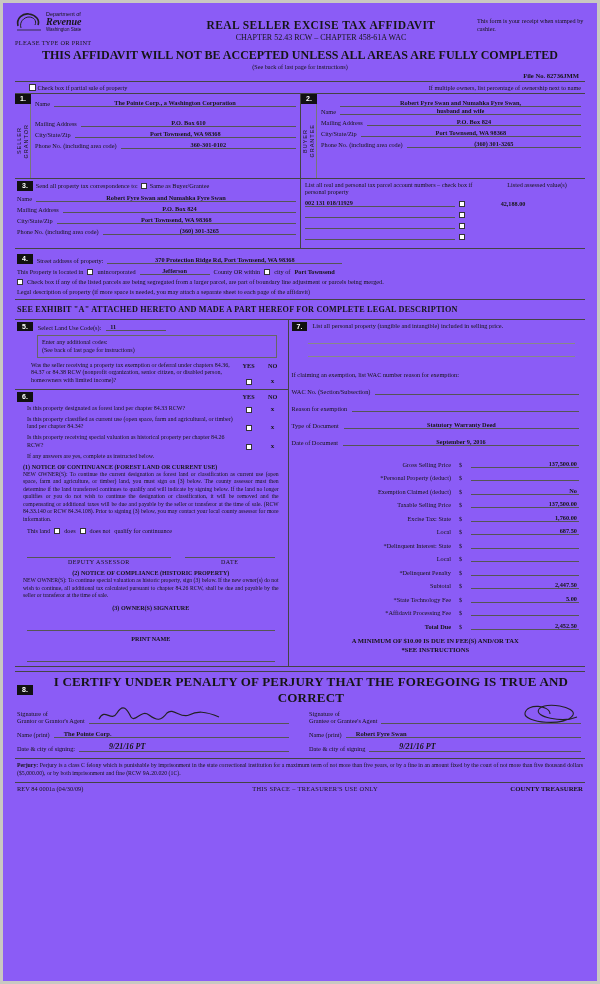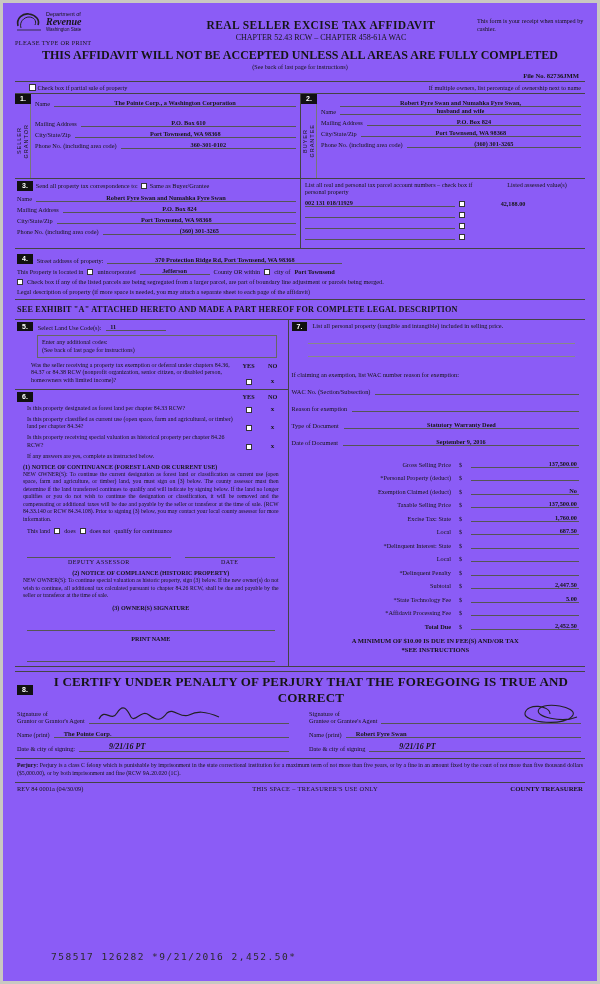--- a/index.html
+++ b/index.html
@@ -552,15 +552,14 @@
     <span class="bold">Perjury:</span>
     <span>Perjury is a class C felony which is punishable by imprisonment in the state correctional institution for a maximum term of not more than five years, or by a fine in an amount fixed by the court of not more than five thousand dollars ($5,000.00), or by both imprisonment and fine (RCW 9A.20.020 (1C).</span>
   </div>
 
   <div class="footrow">
     <div class="foot-l">REV 84 0001a (04/30/09)</div>
     <div class="foot-c">THIS SPACE – TREASURER'S USE ONLY</div>
     <div class="foot-r">COUNTY TREASURER</div>
   </div>
 
-  <div class="stamp">758517 126282 *9/21/2016 2,452.50*</div>
 
 </div>
 
 </body></html>

